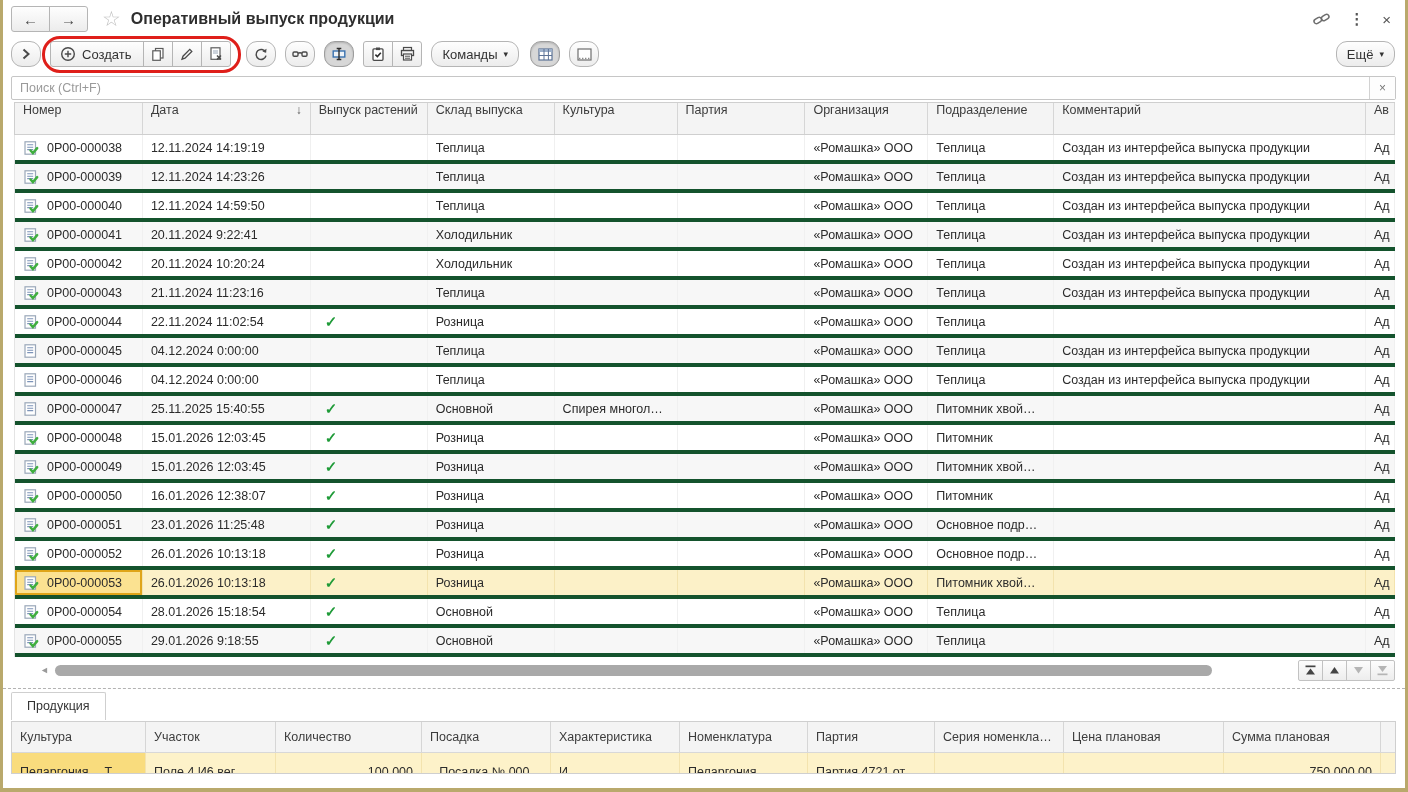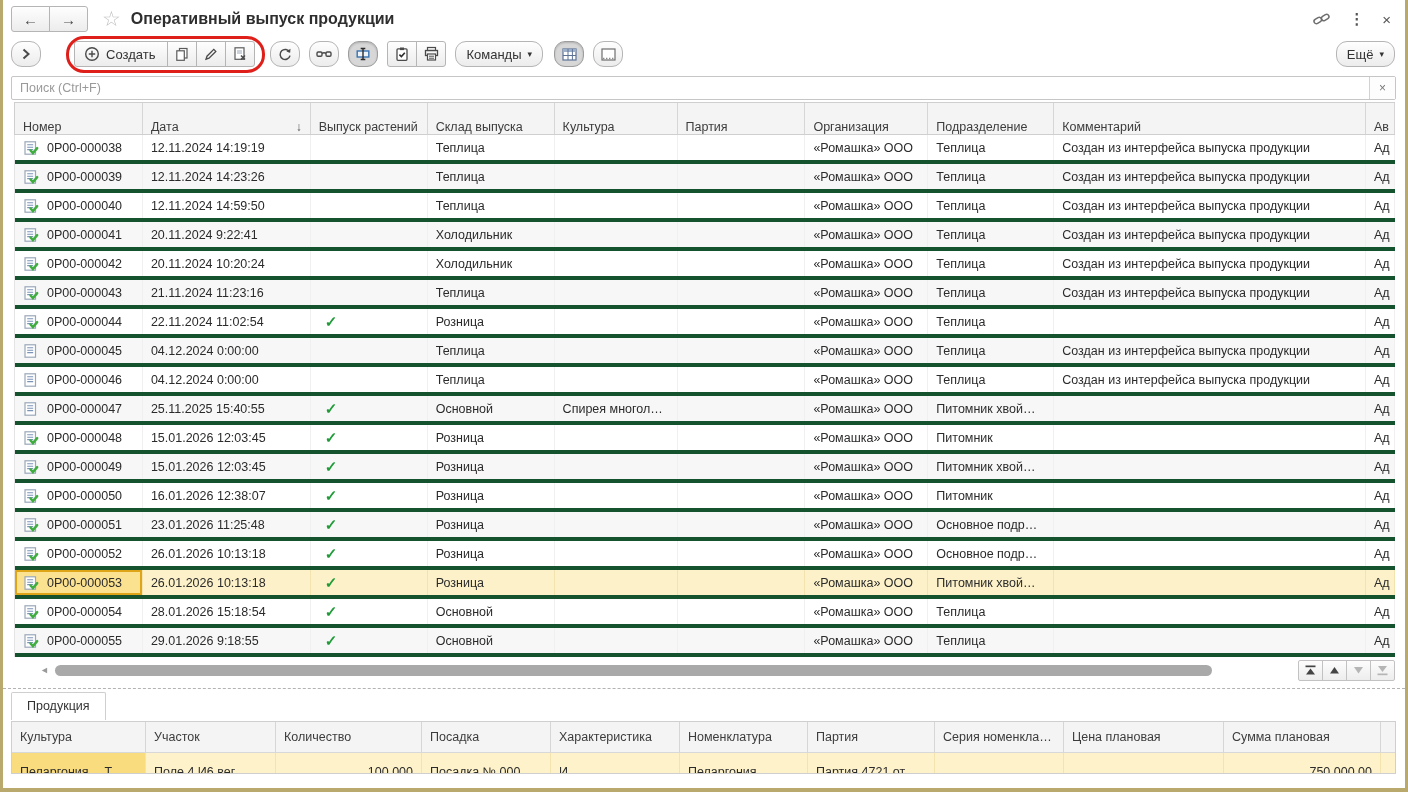--- a/index.html
+++ b/index.html
@@ -32,21 +32,21 @@
   .kebab { font-size:15px; color:#555; letter-spacing:0; font-weight:bold; }
   .closex { font-size:15px; color:#555; }
   
   .toolbar { height:38px; display:flex; align-items:center; padding:2px 10px 0 8px; gap:9px; }
   .tbgroup { display:flex; }
   .tbgroup .btn { border-radius:0; margin-left:-1px; }
   .tbgroup .btn:first-child { border-radius:3px 0 0 3px; margin-left:0; }
   .tbgroup .btn:last-child { border-radius:0 3px 3px 0; }
   .btn.iconbtn { width:30px; padding:0; }
   .btn.pressed { background:#d7d7d7; border-color:#9d9d9d; box-shadow:inset 0 1px 2px rgba(0,0,0,.18); }
-  .create-wrap { position:relative; display:flex;margin-left:24px; }
+  .create-wrap { position:relative; display:flex; }
   .annot {
     position:absolute; left:-8px; top:-5px; right:-10px; bottom:-6px;
     border:3px solid #df1f1a; border-radius:18px; pointer-events:none; z-index:5;
   }
   .createbtn { font-size:13px; color:#333; gap:6px; padding:0 12px 0 9px; }
   .caret { font-size:9px; color:#333; margin-left:6px; }
   .morebtn { margin-left:auto; font-size:13px; color:#333; padding:0 10px; }
   .cmdbtn { font-size:13px; color:#333; padding:0 10px; }
   
   .searchrow { padding:4px 9px 2px 8px; height:30px; }
@@ -58,21 +58,21 @@
   .searchbox input::placeholder { color:#9a9a9a; }
   .search-clear {
     width:26px; border-left:1px solid #d2d2d2; display:flex; align-items:center;
     justify-content:center; color:#777; font-size:12px; background:#fdfdfd;
   }
   
   .tablearea { padding-left:11px; position:relative; }
   .thead { display:flex; height:33px; background:#f4f4f4; border-top:1px solid #cfcfcf;
     border-bottom:1px solid #cfcfcf; border-left:1px solid #cfcfcf; width:1381px; }
   .thead .hc {
-    display:flex; align-items:flex-end; padding:0 8px; font-size:12.5px; color:#3c3c3c;
+    display:flex; align-items:flex-start; padding:0 8px; font-size:12.5px; color:#3c3c3c;
     border-right:1px solid #d6d6d6; overflow:hidden; white-space:nowrap;
   }
   .sortarrow { margin-left:auto; color:#555; font-size:12px; padding-left:4px; }
   .rows { width:1381px; border-left:1px solid #e4e4e4; }
   .trow { display:flex; height:29px; border-bottom:4px solid #14532d; background:#fff; }
   .trow.alt { background:#f7f7f7; }
   .trow.sel { background:#fcf1c8; }
   .tc {
     display:flex; align-items:center; padding:0 8px; font-size:12.5px; color:#2b2b2b;
     border-right:1px solid #f0f0f0; overflow:hidden; white-space:nowrap;
@@ -732,21 +732,21 @@
           <div class="hc" style="width: 128px;">Номенклатура</div>
           <div class="hc" style="width: 127px;">Партия</div>
           <div class="hc" style="width: 129px;">Серия номенкла…</div>
           <div class="hc" style="width: 160px;">Цена плановая</div>
           <div class="hc" style="width: 157px;">Сумма плановая</div>
         </div>
       <div class="brow" id="brow">
           <div class="bc focus" style="width: 134px;">Пеларгония… Т…</div>
           <div class="bc" style="width: 130px;">Поле 4 И6 вег…</div>
           <div class="bc num" style="width: 146px;">100 000</div>
-          <div class="bc" style="width: 129px;">Посадка № 000…</div>
+          <div class="bc" style="width: 129px; text-align: right;">Посадка № 000…</div>
           <div class="bc" style="width: 129px;">И…</div>
           <div class="bc" style="width: 128px;">Пеларгония…</div>
           <div class="bc" style="width: 127px;">Партия 4721 от…</div>
           <div class="bc" style="width: 129px;"></div>
           <div class="bc" style="width: 160px;"></div>
           <div class="bc num" style="width: 157px;">750 000,00</div>
         </div>
     </div>
   </div>
 

